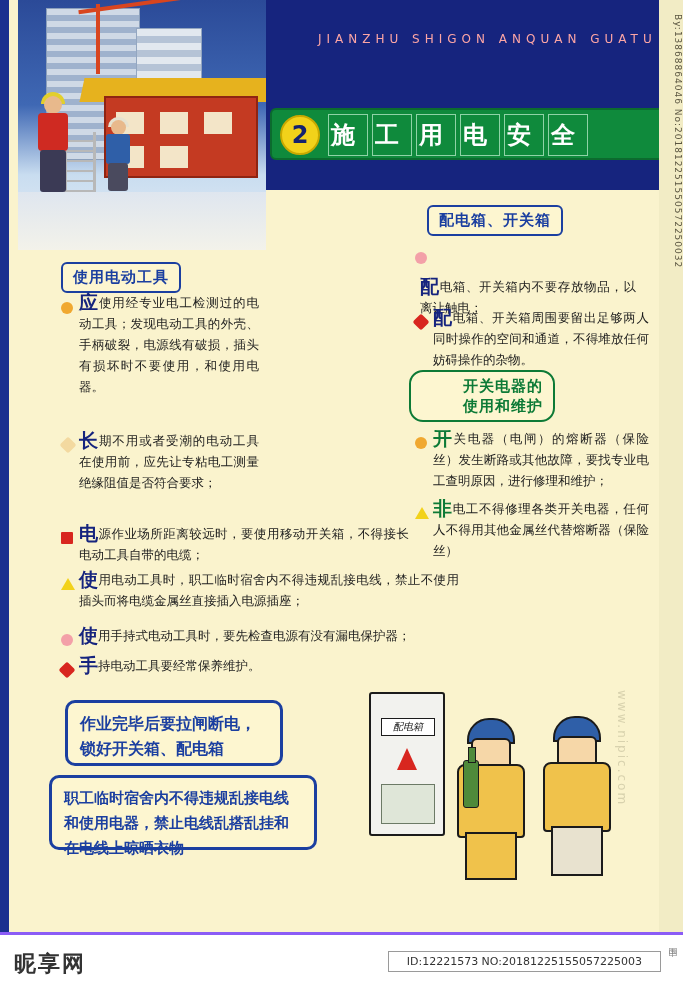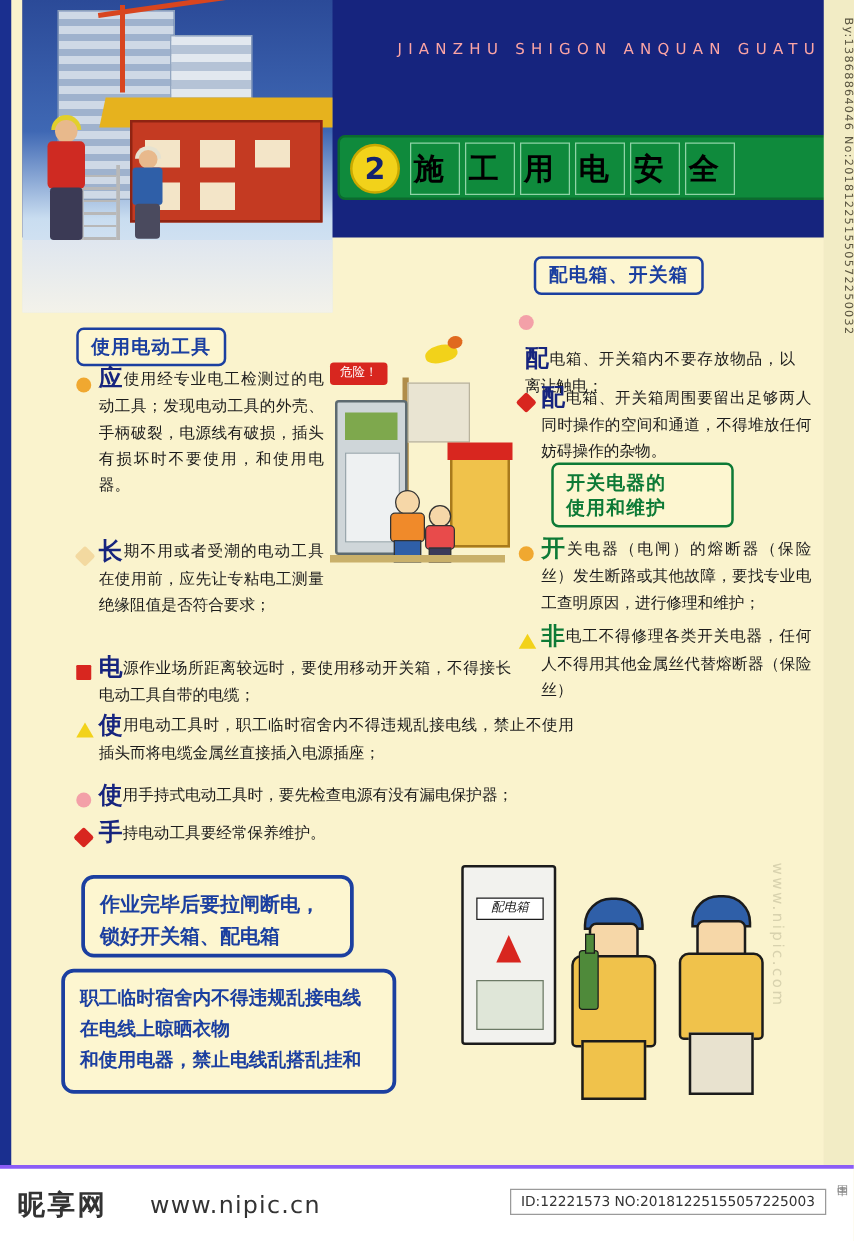--- a/index.html
+++ b/index.html
@@ -105,21 +105,21 @@
     background:#0f8a3c;border-radius:6px;
     border:2px solid #0b6b2e;
   }
   .hdr-num{
     position:absolute;left:8px;top:5px;width:36px;height:36px;border-radius:50%;
     background:#f2d21a;color:#14236f;font-size:24px;font-weight:bold;
     text-align:center;line-height:36px;border:2px solid #c9a900;
   }
   .hdr-sub-text{
     position:absolute;left:56px;top:4px;width:326px;height:44px;
-    color:#000000;font-size:24px;font-weight:bold;letter-spacing:10px;
+    color:#ffffff;font-size:24px;font-weight:bold;letter-spacing:10px;
     line-height:40px;
   }
   .hdr-sub-text span{
     display:inline-block;border:1px solid #8fd3a6;padding:0 2px;margin-right:4px;
   }
 
   
   .sec-title{
     position:absolute;
     background:#fdf6d0;border:2px solid #1b3fa0;border-radius:6px;
@@ -239,21 +239,21 @@
   .footer{
     position:absolute;left:0;bottom:0;width:683px;height:58px;background:#ffffff;border-top:3px solid #8b5cf6;
   }
   .footer .logo{
     position:absolute;left:14px;top:14px;font-size:22px;font-weight:bold;color:#333;letter-spacing:2px;
   }
   .footer .url{
     position:absolute;left:120px;top:18px;font-size:19px;color:#333;letter-spacing:1px;
   }
   .footer .idbox{
-    position:absolute;right:22px;top:16px;border:1px solid #9a9a9a;padding:3px 8px;font-size:11px;color:#333;background:#fff;
+    position:absolute;right:22px;top:16px;border:1px solid #9a9a9a;padding:3px 18px;font-size:11px;color:#333;background:#fff;
   }
   .footer .rightmark{
     position:absolute;right:4px;top:6px;font-size:9px;color:#888;writing-mode:vertical-rl;
   }
   .wm-text{
     position:absolute;right:30px;top:690px;color:#d8d2ae;font-size:12px;writing-mode:vertical-rl;letter-spacing:2px;
   }
 </style>
 </head>
 <body>
@@ -319,76 +319,57 @@
   <div class="bullet circle-pink" style="left:52px;top:634px;"></div>
   <div class="para" style="left:70px;top:625px;width:380px;">
     <span class="lead">使</span><span>用手持式电动工具时，要先检查电源有没有漏电保护器；</span>
   </div>
 
   <div class="bullet diamond-red" style="left:52px;top:664px;"></div>
   <div class="para" style="left:70px;top:655px;width:380px;">
     <span class="lead">手</span><span>持电动工具要经常保养维护。</span>
   </div>
 
-  <div class="ill1">
-    <div class="danger">危险！</div>
-    <div class="bird"></div>
-    <div class="pole"></div>
-    <div class="clothes"></div>
-    <div class="cabinet"></div>
-    <div class="house"></div>
-    <div class="kid">
-      <div class="head"></div>
-      <div class="body"></div>
-      <div class="legs"></div>
-    </div>
-    <div class="kid2">
-      <div class="head"></div>
-      <div class="body"></div>
-      <div class="legs"></div>
-    </div>
-    <div class="ground"></div>
-  </div>
 
   <div class="sec-title" style="left:418px;top:205px;">配电箱、开关箱</div>
 
   <div class="bullet circle-pink" style="left:406px;top:252px;"></div>
   <div class="para" style="left:411px;top:243px;width:216px;margin-top:33px;">
     <span class="lead">配</span><span>电箱、开关箱内不要存放物品，以离让触电；</span>
   </div>
 
   <div class="bullet diamond-red" style="left:406px;top:316px;"></div>
   <div class="para" style="left:424px;top:307px;width:216px;">
     <span class="lead">配</span><span>电箱、开关箱周围要留出足够两人同时操作的空间和通道，不得堆放任何妨碍操作的杂物。</span>
   </div>
 
-  <div class="sec-title green two-line" style="left:432px;top:370px;width:122px;text-align:left;">
+  <div class="sec-title green two-line" style="left:400px;top:370px;width:122px;text-align:right;border-radius:14px;">
     <div>开关电器的</div>
     <div>使用和维护</div>
   </div>
 
   <div class="bullet circle-orange" style="left:406px;top:437px;"></div>
   <div class="para green" style="left:424px;top:428px;width:216px;">
     <span class="lead">开</span><span>关电器（电闸）的熔断器（保险丝）发生断路或其他故障，要找专业电工查明原因，进行修理和维护；</span>
   </div>
 
   <div class="bullet tri-yellow" style="left:406px;top:507px;"></div>
   <div class="para green" style="left:424px;top:498px;width:216px;">
     <span class="lead">非</span><span>电工不得修理各类开关电器，任何人不得用其他金属丝代替熔断器（保险丝）</span>
   </div>
 
   <div class="callout" style="left:56px;top:700px;width:218px;height:66px;">
     <div>作业完毕后要拉闸断电，</div>
     <div>锁好开关箱、配电箱</div>
   </div>
 
-  <div class="callout" style="left:40px;top:775px;width:268px;height:100px;font-size:15px;line-height:25px;">
+  <div class="callout" style="left:40px;top:775px;width:268px;height:75px;font-size:15px;line-height:25px;">
     <div>职工临时宿舍内不得违规乱接电线</div>
+    <div>和使用电器，禁止电线乱搭乱挂和</div>
     <div>在电线上晾晒衣物</div>
-    <div>和使用电器，禁止电线乱搭乱挂和</div>
   </div>
 
   <div class="ill2">
     <div class="panel-box">
       <div class="lbl">配电箱</div>
       <div class="bolt"></div>
       <div class="slot"></div>
     </div>
     <div class="worker-a">
       <div class="helmet"></div>
@@ -405,16 +386,15 @@
     </div>
   </div>
 
   <div class="wm-text">www.nipic.com</div>
 </div>
 
 <div class="right-strip">By:13868864046  No:201812251550572250032</div>
 
 <div class="footer">
   <div class="logo">昵享网</div>
-  <div class="url">www.nipic.cn</div>
   <div class="idbox">ID:12221573 NO:20181225155057225003</div>
   <div class="rightmark">中国</div>
 </div>
 
 </body></html>

